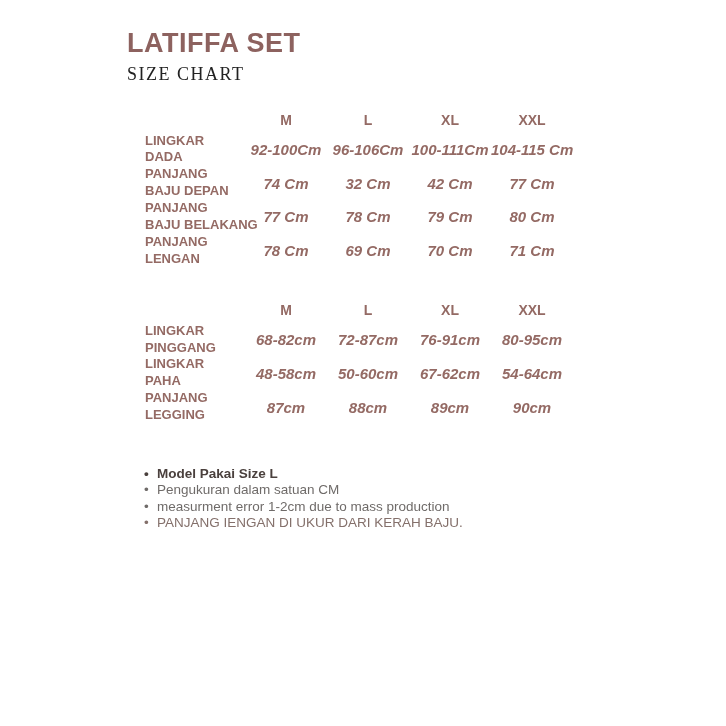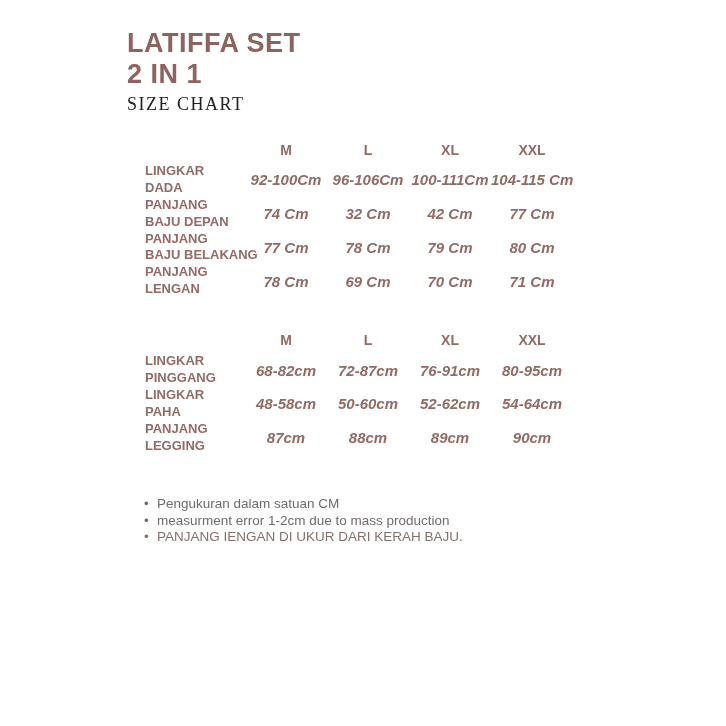--- a/index.html
+++ b/index.html
@@ -70,21 +70,20 @@
   .note-list li.n-mauve{color:var(--note-mauve);}
 </style>
 </head>
 <body>
 
 <div class="page">
 
   <header>
     <h1 class="title">
       <span>LATIFFA SET</span>
-      <span>2 IN 1</span>
     </h1>
     <div class="subtitle">SIZE CHART</div>
   </header>
 
   <section>
     <div class="grid thead t-top">
       <div class="tlabel"></div>
       <div class="hcell">M</div>
       <div class="hcell">L</div>
       <div class="hcell">XL</div>
@@ -156,37 +155,38 @@
       <div class="tcell">80-95cm</div>
     </div>
 
     <div class="grid trow">
       <div class="tlabel">
         <span>LINGKAR</span>
         <span>PAHA</span>
       </div>
       <div class="tcell">48-58cm</div>
       <div class="tcell">50-60cm</div>
-      <div class="tcell">52-62cm</div>
+      <div class="tcell">67-62cm</div>
       <div class="tcell">54-64cm</div>
     </div>
 
     <div class="grid trow">
       <div class="tlabel">
         <span>PANJANG</span>
         <span>LEGGING</span>
       </div>
       <div class="tcell">87cm</div>
       <div class="tcell">88cm</div>
       <div class="tcell">89cm</div>
       <div class="tcell">90cm</div>
     </div>
   </section>
 
   <section class="note">
     <ul class="note-list">
+      <li class="n-bold">Model Pakai Size L</li>
       <li>Pengukuran dalam satuan CM</li>
       <li>measurment error 1-2cm due to mass production</li>
       <li class="n-mauve">PANJANG IENGAN DI UKUR DARI KERAH BAJU.</li>
     </ul>
   </section>
 
 </div>
 
 </body></html>

